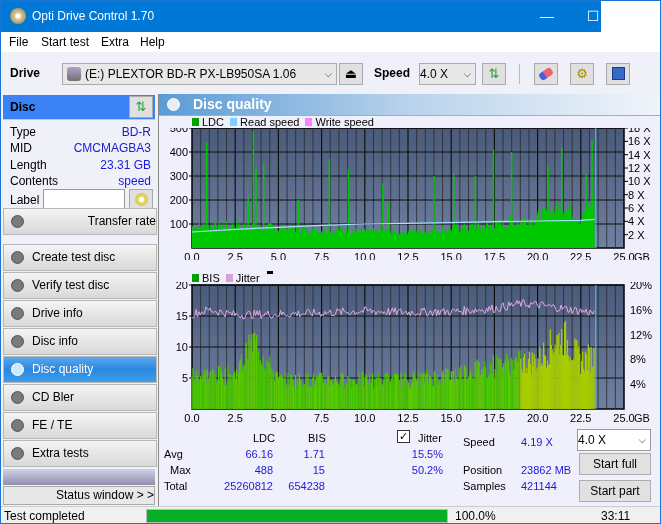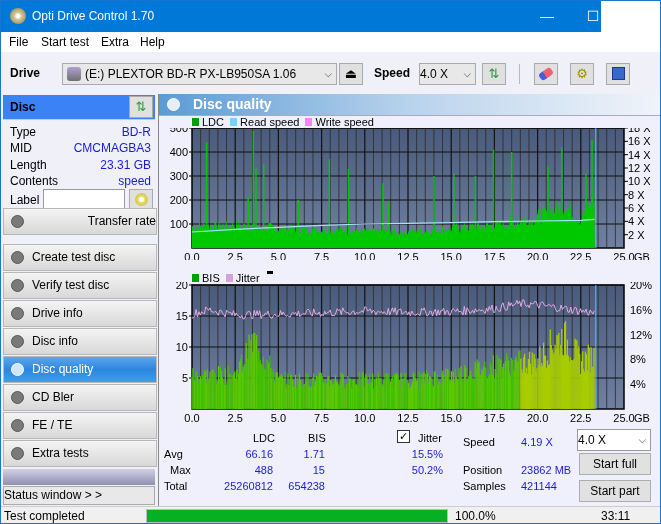--- a/index.html
+++ b/index.html
@@ -17,21 +17,21 @@
 .tbtn{position:absolute;width:24px;height:22px;border:1px solid #aaa;background:#e0e0e0;text-align:center;line-height:20px;font-size:13px}
 .sidebar{position:absolute;left:0;top:93px;width:157px;height:412px;background:#f0f0f9}
 .disc-head{position:absolute;left:2px;top:1px;width:152px;height:25px;background:#3b82f6;border-bottom:1px solid #ccc}
 .info{position:absolute;left:2px;top:27px;width:152px;height:92px;background:#f0f0f9}
 .info .k{position:absolute;left:7px;font-size:12px}
 .info .v{position:absolute;right:4px;font-size:12px;color:#1a1ad8}
 .navbtn{position:absolute;left:2px;width:154px;height:27px;background:linear-gradient(#f4f4f4,#d8d8d8);border:1px solid #b8b8b8;font-size:12px;line-height:25px;padding-left:28px}
 .navbtn .ic{position:absolute;left:7px;top:6px;width:13px;height:13px;border-radius:50%;background:#7a7a7a;border:1px solid #555}
 .navbtn.active{background:linear-gradient(#5aa8ee,#2e86de 50%,#3aa0ee);color:#fff}
 .navbtn.active .ic{background:#cfe6ff;border-color:#fff}
-.statusbtn{position:absolute;left:2px;top:392px;width:152px;height:19px;background:#e8e8e8;border:1px solid #aaa;text-align:left;line-height:17px;font-size:12px}
+.statusbtn{position:absolute;left:2px;top:392px;width:152px;height:19px;background:#e8e8e8;border:1px solid #aaa;text-align:right;line-height:17px;font-size:12px}
 .main{position:absolute;left:157px;top:93px;width:504px;height:412px;background:#f0f0fc;border-left:1px solid #888}
 .mhead{position:absolute;left:0;top:0;width:503px;height:22px;background:linear-gradient(90deg,#5b9bd5,#b9d3ec 50%,#f0f4fa);border-bottom:1px solid #aab}
 .mhead .t{position:absolute;left:34px;top:2px;font-size:14px;font-weight:bold;color:#fff}
 .mhead .ic{position:absolute;left:8px;top:4px;width:13px;height:13px;border-radius:50%;background:#e8eef6;border:1px solid #fff}
 .legend{position:absolute;font-size:11px}
 .sw{display:inline-block;width:7px;height:8px;margin-right:3px;vertical-align:0}
 .statusbar{position:absolute;left:0;top:505px;width:661px;height:32px;background:#f0f0f0;border-top:1px solid #ccc;font-size:12px}
 .stats .h{position:absolute;font-size:11px}
 .stats .b{color:#1a1ad8}
 .btn{position:absolute;background:#e1e1e1;border:1px solid #adadad;text-align:center;font-size:12px}

